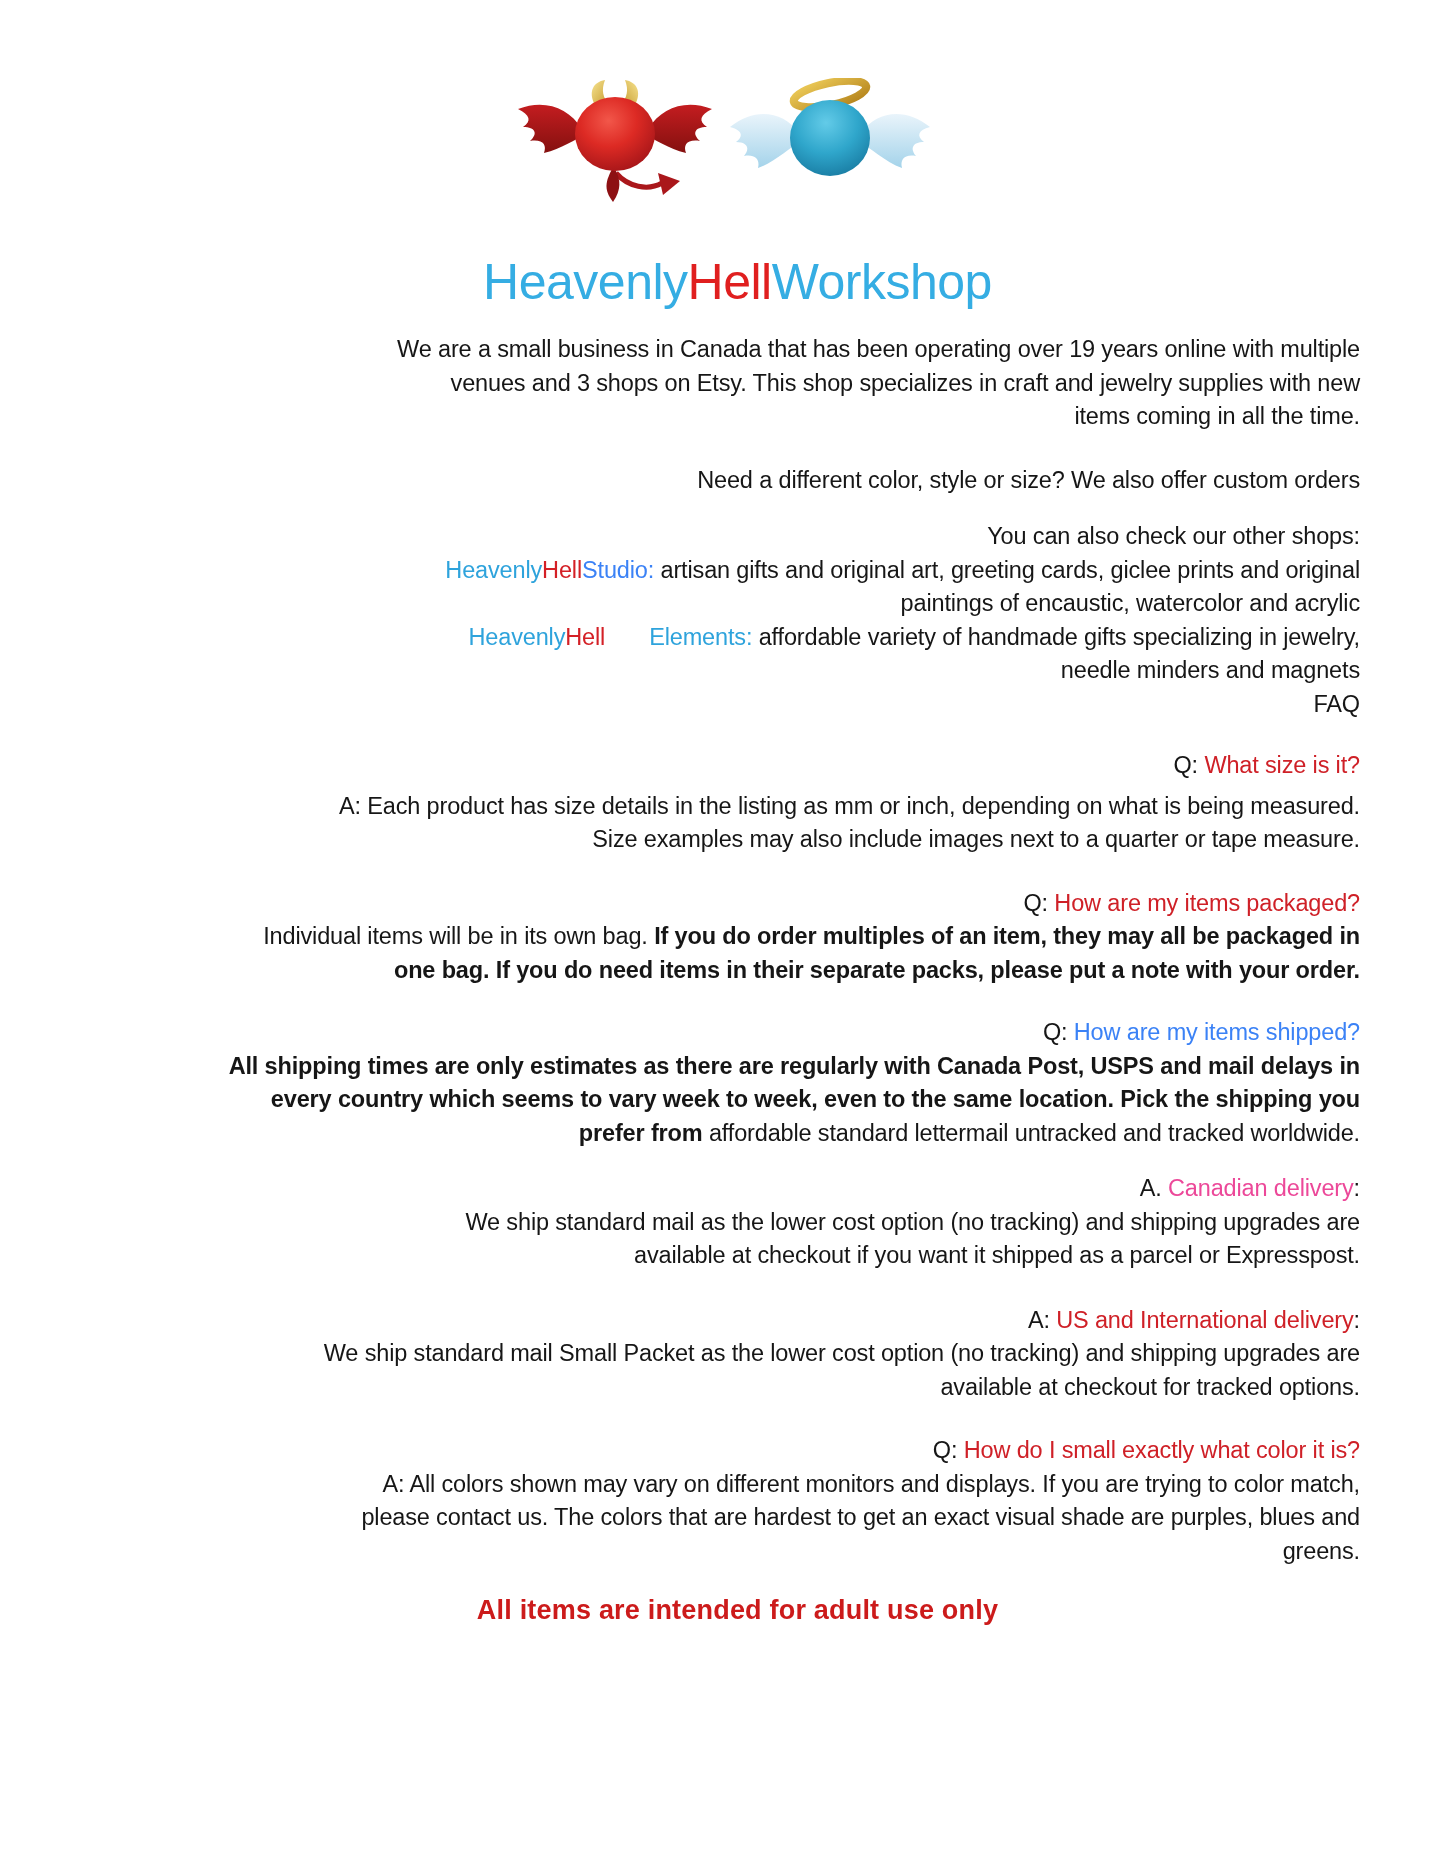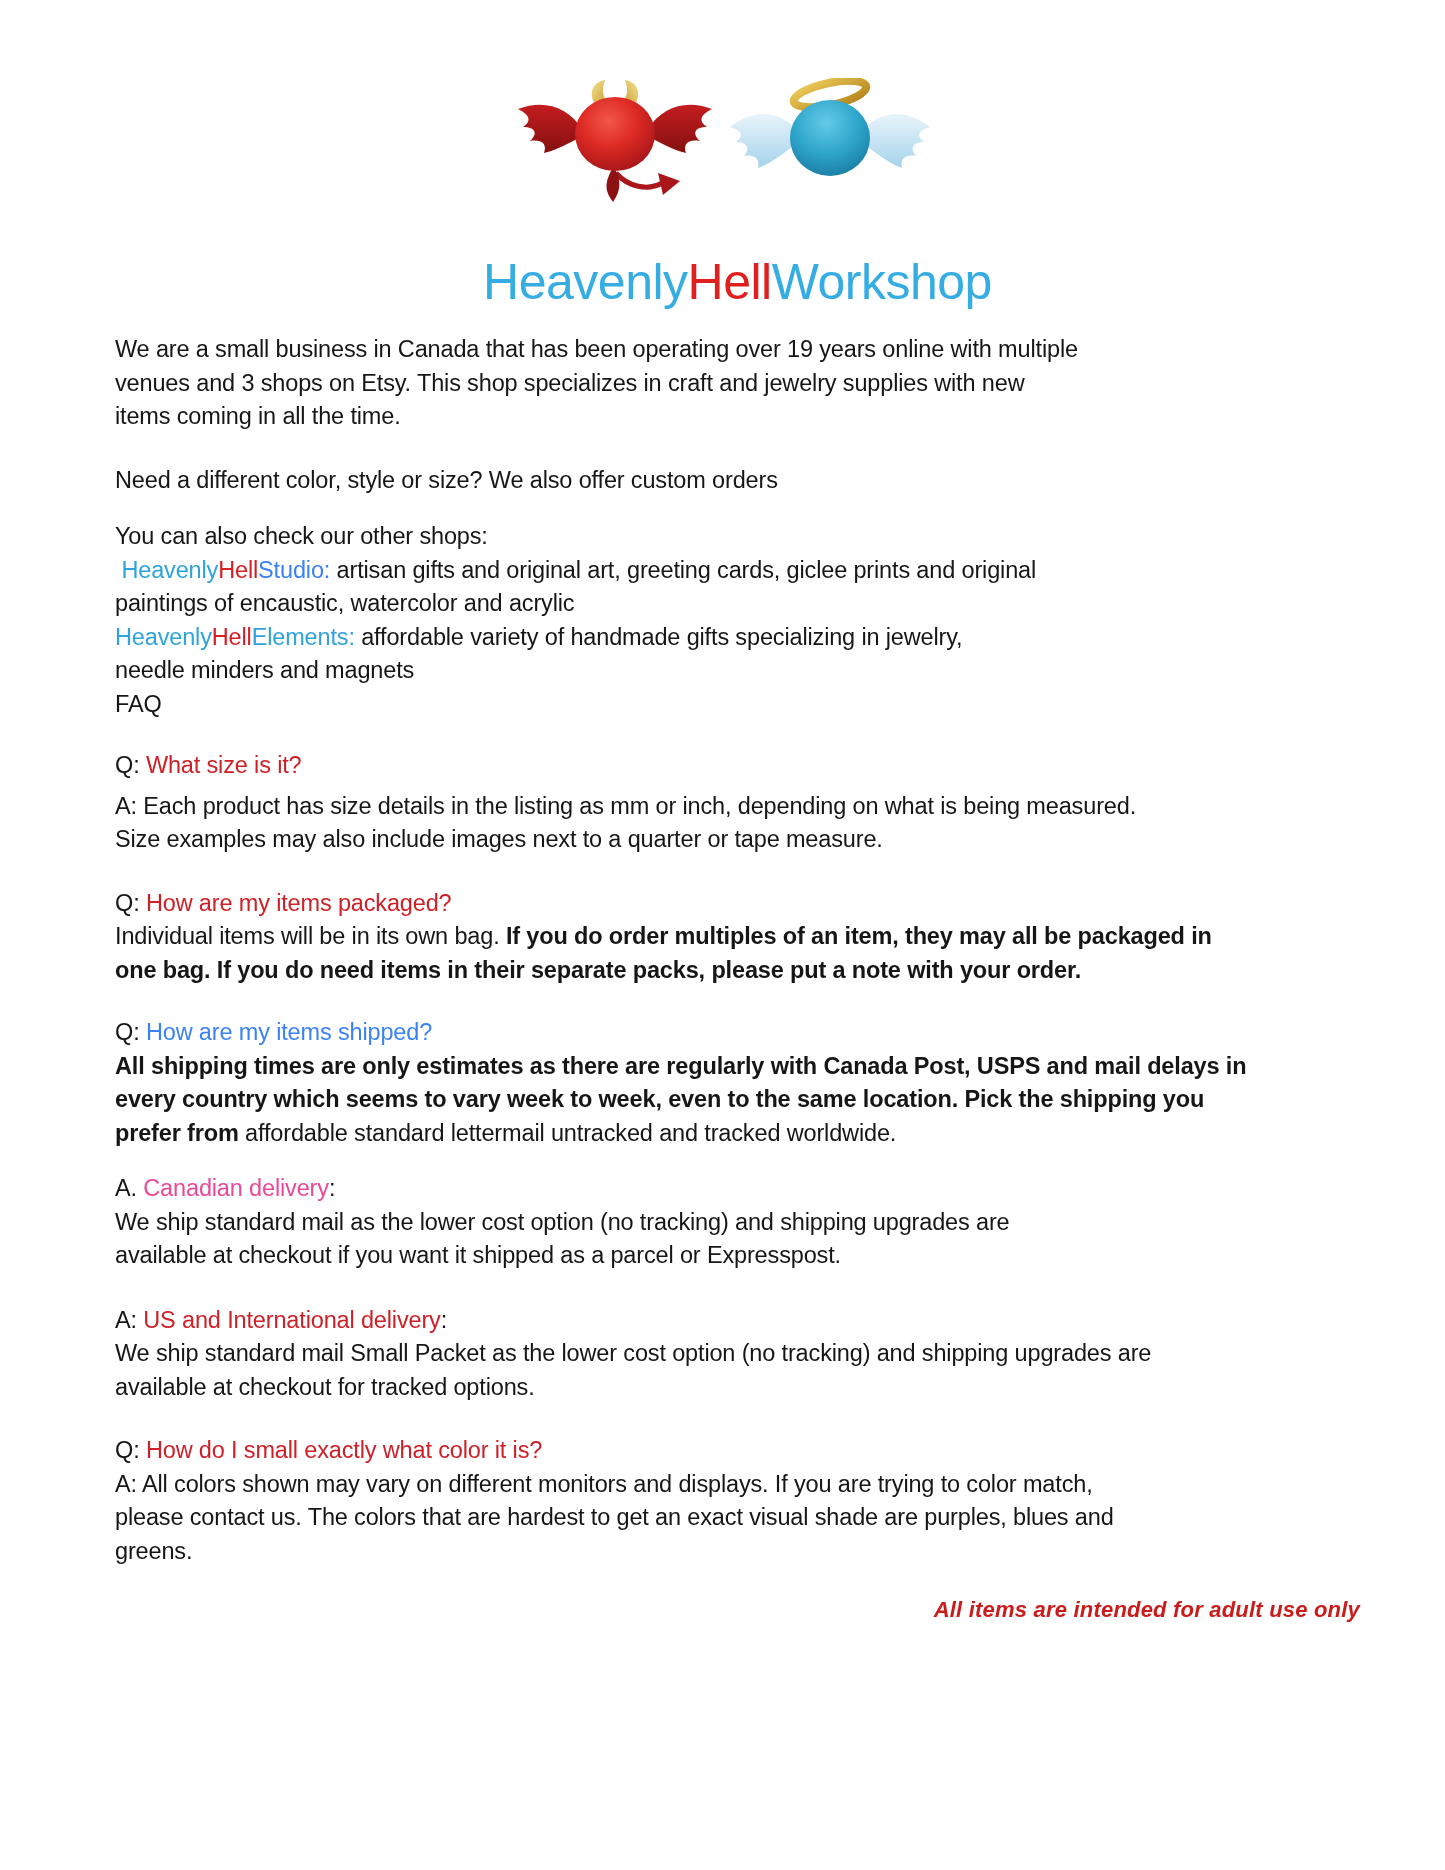--- a/index.html
+++ b/index.html
@@ -11,28 +11,28 @@
   .page { width:1445px; height:1450px; position:relative; }
   .logo-row {
     display:flex; justify-content:center; align-items:flex-start;
     gap:5px; padding-top:78px;
   }
   .logo-row svg { display:block; }
   .content {
     margin-left:115px; width:1245px;
     font-size:23.5px; line-height:33.5px; letter-spacing:-0.15px;
   }
-  .block { margin:0; white-space:pre-wrap; }
+  .block { margin:0; white-space:pre-wrap;text-align:right; }
   .title {
     text-align:center; font-size:50px; line-height:58px;
     letter-spacing:-0.5px; white-space:nowrap;
   }
   .footer {
-    text-align:right; font-size:22px; line-height:36px;
-    font-weight:600; letter-spacing:0.2px;font-style:italic;
+    text-align:center; font-size:27px; line-height:36px;
+    font-weight:600; letter-spacing:0.2px;
   }
   .b { font-weight:700; }
   .shop-link { cursor:pointer; }
   .mt7{margin-top:7px} .mt22{margin-top:22px}
   .mt23{margin-top:23px} .mt24{margin-top:24px} .mt28{margin-top:28px}
   .mt29{margin-top:29px} .mt30{margin-top:30px} .mt31{margin-top:31px}
   .mt47{margin-top:47px}
 </style>
 </head>
 <body>
@@ -106,21 +106,21 @@
 
   <div class="content">
       <p class="block title mt47"><span style="color: rgb(53, 173, 227);">Heavenly</span><span style="color: rgb(224, 31, 31);">Hell</span><span style="color: rgb(53, 173, 227);">Workshop</span></p>
       <p class="block mt22"><span>We are a small business in Canada that has been operating over 19 years online with multiple
 venues and 3 shops on Etsy. This shop specializes in craft and jewelry supplies with new
 items coming in all the time.</span></p>
       <p class="block mt30"><span>Need a different color, style or size? We also offer custom orders</span></p>
       <p class="block mt23"><span>You can also check our other shops:
  </span><span class="shop-link" style="color: rgb(46, 163, 220);">Heavenly</span><span class="shop-link" style="color: rgb(212, 32, 38);">Hell</span><span class="shop-link" style="color: #3b82f6;">Studio:</span><span> artisan gifts and original art, greeting cards, giclee prints and original
 paintings of encaustic, watercolor and acrylic
-</span><span class="shop-link" style="color: rgb(46, 163, 220);">Heavenly</span><span class="shop-link" style="color: rgb(212, 32, 38);">Hell</span><span class="shop-link" style="color: rgb(46, 163, 220);">Elements:</span><span> affordable variety of handmade gifts specializing in jewelry,
+</span><span class="shop-link" style="color: rgb(46, 163, 220);">Heavenly</span><span class="shop-link" style="color: rgb(212, 32, 38);">Hell</span><span class="shop-link" style="color: rgb(46, 163, 220); padding-left: 44px;">Elements:</span><span> affordable variety of handmade gifts specializing in jewelry,
 needle minders and magnets
 FAQ</span></p>
       <p class="block mt28"><span>Q: </span><span style="color: rgb(207, 32, 39);">What size is it?</span></p>
       <p class="block mt7"><span>A: Each product has size details in the listing as mm or inch, depending on what is being measured.
 Size examples may also include images next to a quarter or tape measure.</span></p>
       <p class="block mt30"><span>Q: </span><span style="color: rgb(207, 32, 39);">How are my items packaged?</span></p>
       <p class="block"><span>Individual items will be in its own bag. </span><span class="b">If you do order multiples of an item, they may all be packaged in
 one bag. If you do need items in their separate packs, please put a note with your order.</span></p>
       <p class="block mt29"><span>Q: </span><span style="color: #3b82f6;">How are my items shipped?</span></p>
       <p class="block"><span class="b">All shipping times are only estimates as there are regularly with Canada Post, USPS and mail delays in

